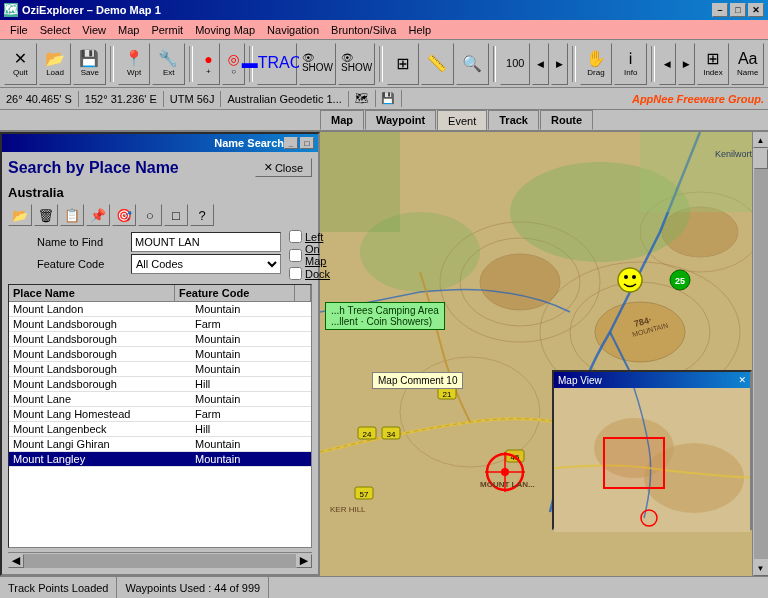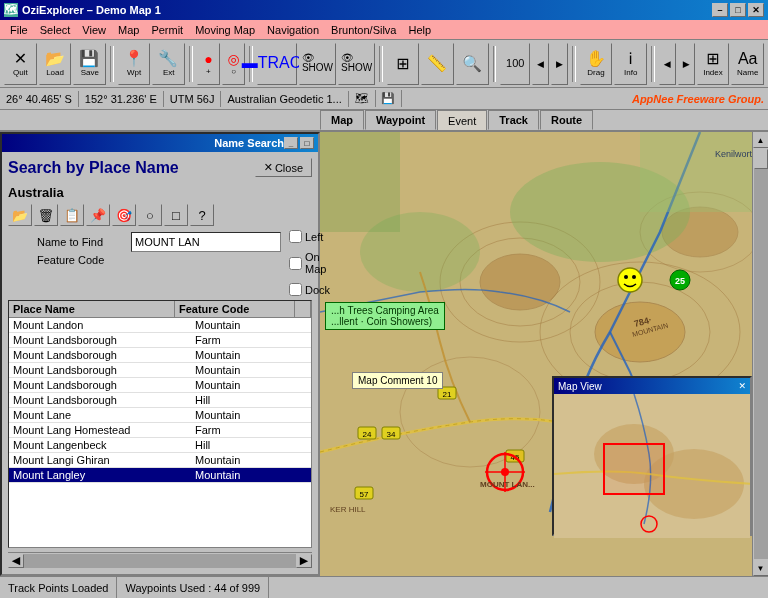--- a/index.html
+++ b/index.html
@@ -179,21 +179,21 @@
     .form-row { display: flex; align-items: center; gap: 4px; margin: 2px 0; }
     .form-label { width: 90px; font-size: 11px; }
     .form-input {
       flex: 1; height: 20px; border: 1px inset #808080; background: white;
       font-size: 11px; padding: 1px 3px;
     }
     .form-select {
       flex: 1; height: 20px; border: 1px inset #808080; background: white;
       font-size: 11px;
     }
-    .checkbox-group { display: flex; flex-direction: column; gap: 8px; margin-left: 4px; }
+    .checkbox-group { display: flex; flex-direction: column; gap: 0; margin-left: 4px; text-decoration: underline; }
     .checkbox-row { display: flex; align-items: center; gap: 3px; font-size: 11px; }
 
     .list-container {
       flex: 1;
       border: 1px inset #808080;
       background: white;
       overflow: hidden;
       display: flex;
       flex-direction: column;
     }
@@ -224,21 +224,21 @@
     .map-area {
       flex: 1;
       position: relative;
       overflow: hidden;
       background: #8b7355;
     }
 
     
     .mini-map {
       position: absolute;
-      bottom: 40px;
+      bottom: 46px;
       right: 16px;
       width: 200px;
       height: 160px;
       background: #e5e5e5;
       border: 2px inset #808080;
       z-index: 5;
     }
     .mini-map-title {
       background: linear-gradient(to right, #000080, #1084d0);
       color: white;
@@ -508,20 +508,26 @@
         </div>
 
         <div class="form-section">
           <div class="form-inputs" style="flex:1">
             <div class="form-row">
               <span class="form-label">Name to Find</span>
               <input class="form-input" type="text" value="MOUNT LAN" style="">
             </div>
             <div class="form-row">
               <span class="form-label">Feature Code</span>
+              <select class="form-select">
+                <option>All Codes</option>
+                <option>Mountain</option>
+                <option>Hill</option>
+                <option>Farm</option>
+              </select>
             </div>
           </div>
           <div class="checkbox-group">
             <div class="checkbox-row">
               <input type="checkbox" style="">
               <span>Left</span>
             </div>
             <div class="checkbox-row">
               <input type="checkbox" style="">
               <span>On Map</span>
@@ -660,21 +666,21 @@
         <text x="10" y="380" font-size="8" fill="#604020">KER HILL</text>
 
         <rect x="320" y="0" width="130" height="80" fill="#9abf70" opacity="0.4"></rect>
 
         <text x="395" y="25" font-size="9" fill="#304060">Kenilworth</text>
       </svg>
 
 
       <div class="camping-tooltip" style="top:170px; left:5px; font-size:10px;">...h Trees Camping Area<br>...llent · Coin Showers)</div>
 
-      <div class="map-comment" style="top:240px; left:32px; font-size:10px;">Map Comment 10</div>
+      <div class="map-comment" style="top:240px; left:52px; font-size:10px;">Map Comment 10</div>
 
       <div class="mini-map">
         <div class="mini-map-title">
           <span>Map View</span>
           <span class="mini-map-close">✕</span>
         </div>
         <div style="width:100%;height:calc(100%-16px);position:relative;overflow:hidden;">
           <svg width="100%" height="144" xmlns="http://www.w3.org/2000/svg">
             <rect width="100%" height="100%" fill="#d4c090"></rect>
             <ellipse cx="80" cy="60" rx="40" ry="30" fill="#c4a060" opacity="0.6"></ellipse>

